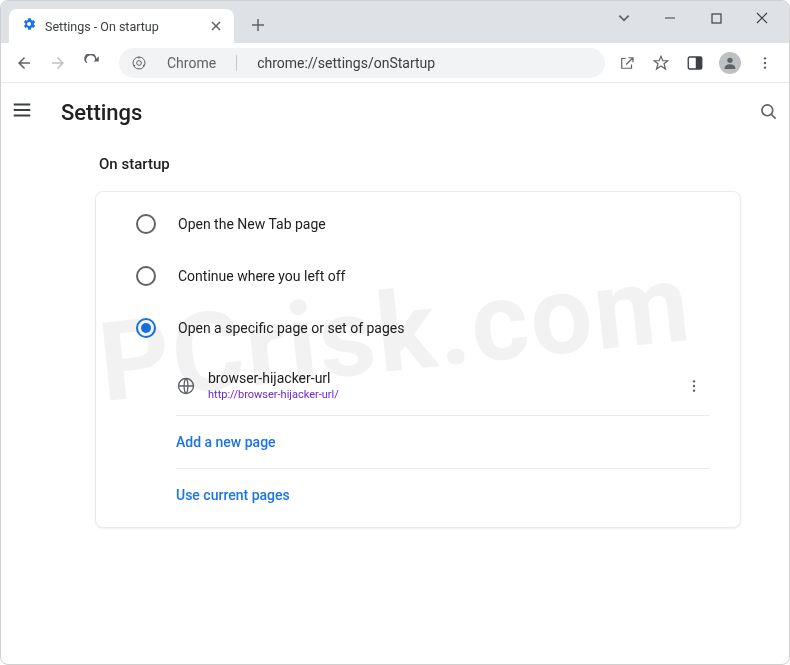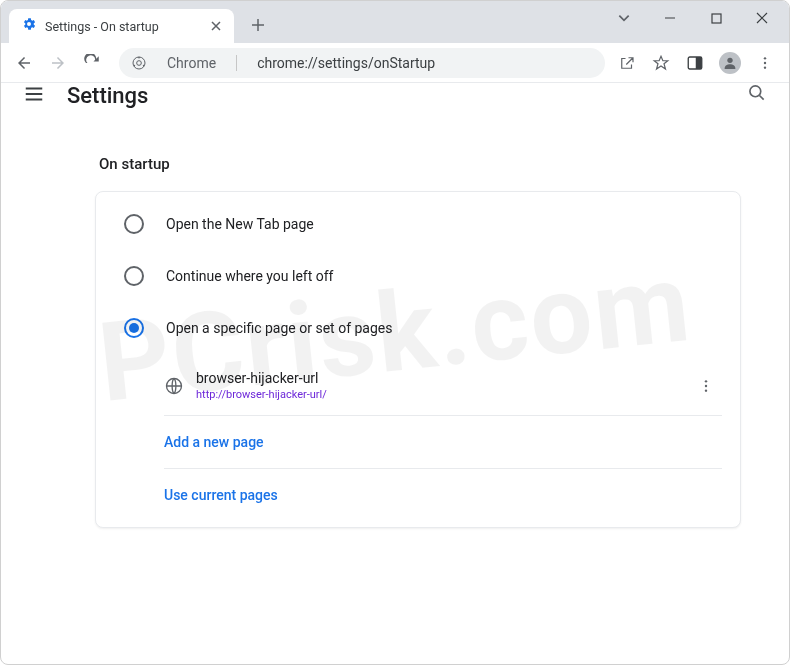--- a/index.html
+++ b/index.html
@@ -89,43 +89,43 @@
 .omni-secure { color:#5f6368; display:flex; align-items:center; gap:6px;}
 .omni-chrome { color:#5f6368; font-size: 14px;}
 .omni-sep { width:1px; height:16px; background:#c6c6c6; }
 .omni-url { color:#3c4043; font-size:14px; }
 .toolbar-right { display:flex; align-items:center; gap:14px; padding-right:6px; }
 .tb-icon { width:20px; height:20px; display:flex; align-items:center; justify-content:center; color:#5f6368; cursor:pointer;}
 .avatar { width:22px; height:22px; background:#bdc1c6; border-radius:50%; display:flex; align-items:center; justify-content:center;}
 
 .app-header {
   height: 58px;
-  display:flex; 
-  padding: 0 22px;
-  gap: 22px;
+  display:flex; align-items:center;
+  padding: 0 10px;
+  gap: 28px;
 }
 .hamburger { cursor:pointer; }
 .app-title { font-size: 22px; color:#202124; font-weight: 500;}
 .app-header-right { margin-left:auto; }
 
 .content {
   padding: 14px 48px;
   margin-left: 46px;
 }
 .section-title {
   font-size: 15px; color:#202124; font-weight: 500;
   margin-bottom: 18px;
   padding-left: 4px;
 }
 .card {
   border: 1px solid #e8eaed;
   border-radius: 8px;
   box-shadow: 0 1px 2px rgba(60,64,67,0.08);
   background: #fff;
-  padding: 6px 4px;
+  padding: 6px 16px;
 }
 .radio-row {
   display:flex; align-items:center;
   padding: 16px 24px;
   gap: 22px;
   cursor: pointer;
 }
 .radio {
   width: 20px; height: 20px;
   border: 2px solid #5f6368;

